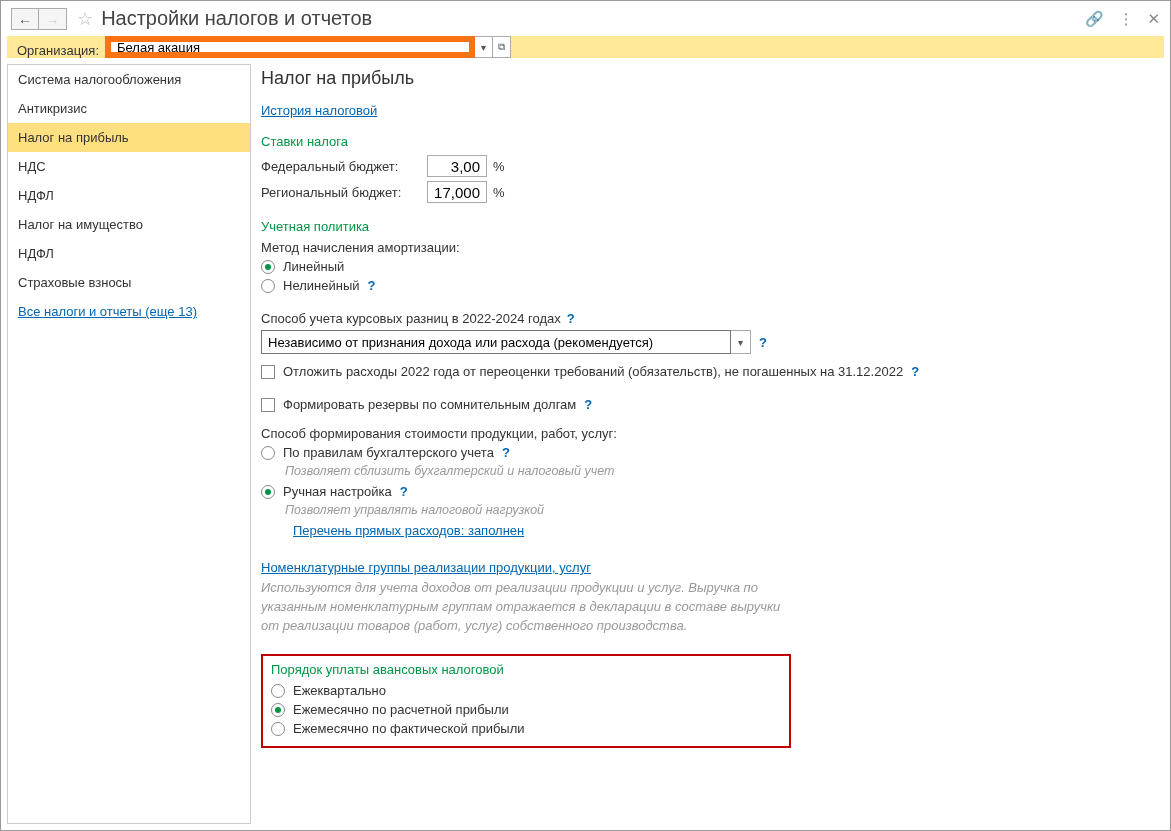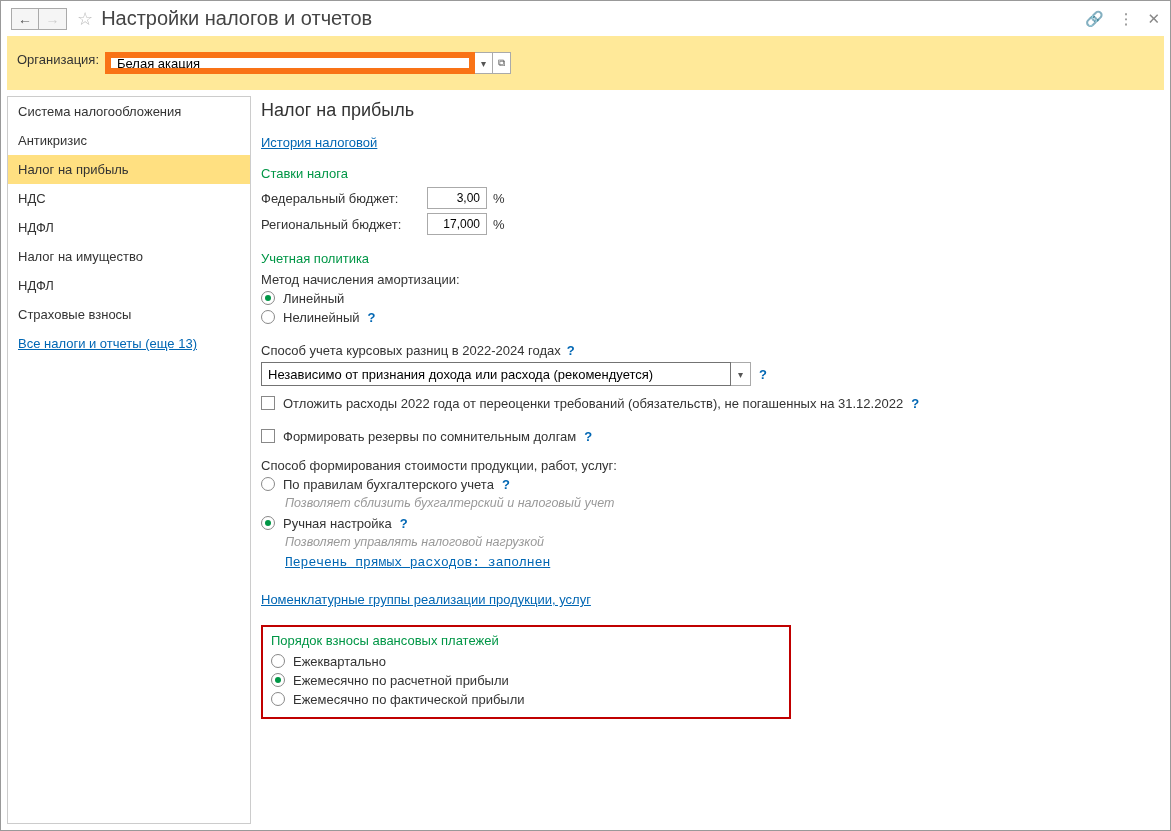--- a/index.html
+++ b/index.html
@@ -46,23 +46,23 @@
   }
   .titlebar-right {
     display: flex;
     align-items: center;
     gap: 14px;
     color: #888;
   }
   .titlebar-right span { cursor: pointer; font-size: 15px; }
   .org-bar {
     background: #ffe999;
-    padding: 16px 10px;
-    display: flex;
-    align-items: flex-start;
+    padding: 0 10px;
+    display: flex;
+    align-items: flex-end;
     gap: 6px;
     margin: 0 6px;
   }
   .org-label { color: #333; }
   .org-input-wrap {
     display: flex;
     align-items: stretch;
   }
   .org-input {
     width: 370px;
@@ -132,25 +132,25 @@
     gap: 6px;
     margin: 4px 0;
   }
   .label-fixed { width: 160px; }
   .num-input {
     width: 60px;
     height: 22px;
     border: 1px solid #aaa;
     text-align: right;
     padding: 2px 6px;
-    font-size: 12px;
+    font-size: 15px;
   }
   .radio-row, .check-row {
     display: flex;
-    align-items: flex-start;
+    align-items: flex-end;
     gap: 8px;
     margin: 4px 0;
   }
   .radio {
     width: 14px; height: 14px;
     border: 1px solid #888;
     border-radius: 50%;
     display: inline-flex;
     align-items: center;
     justify-content: center;
@@ -196,21 +196,21 @@
     font-size:10px; color:#555; cursor:pointer;
   }
   .muted {
     color: #999;
     font-style: italic;
     margin-left: 24px;
     margin-top: 2px;
     margin-bottom: 6px;
     font-size: 12.5px;
   }
-  .indent { margin-left: 24px; font-family: Liberation Mono, monospace; }
+  .indent { margin-left: 32px; }
   .desc { color:#999; font-style: italic; line-height: 1.45; max-width: 520px; margin: 4px 0 0 0;}
   .highlight-box {
     border: 2px solid #c00000;
     padding: 4px 8px 6px 8px;
     margin-top: 18px;
     width: 530px;
   }
   .spacer { height: 10px; }
 </style>
 </head>
@@ -316,23 +316,24 @@
       <div class="radio-row">
         <span class="radio checked"></span>
         <span>Ручная настройка</span>
         <span class="help">?</span>
       </div>
       <div class="muted">Позволяет управлять налоговой нагрузкой</div>
       <div class="indent"><span class="link">Перечень прямых расходов: заполнен</span></div>
 
       <div style="height:22px"></div>
       <span class="link">Номенклатурные группы реализации продукции, услуг</span>
+      <div class="desc">Используются для учета доходов от реализации продукции и услуг. Выручка по указанным номенклатурным группам отражается в декларации в составе выручки от реализации товаров (работ, услуг) собственного производства.</div>
 
       <div class="highlight-box">
-        <div class="section-title" style="margin-top:2px">Порядок взносы авансовых платежей</div>
+        <div class="section-title" style="margin-top:2px">Порядок уплаты авансовых налоговой</div>
         <div class="radio-row">
           <span class="radio"></span>
           <span>Ежеквартально</span>
         </div>
         <div class="radio-row">
           <span class="radio checked"></span>
           <span>Ежемесячно по расчетной прибыли</span>
         </div>
         <div class="radio-row">
           <span class="radio"></span>

